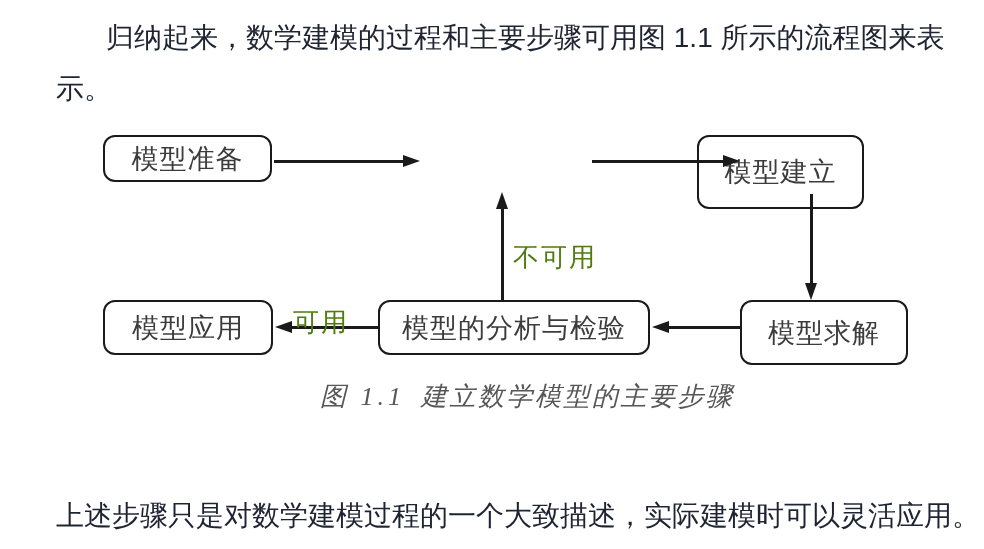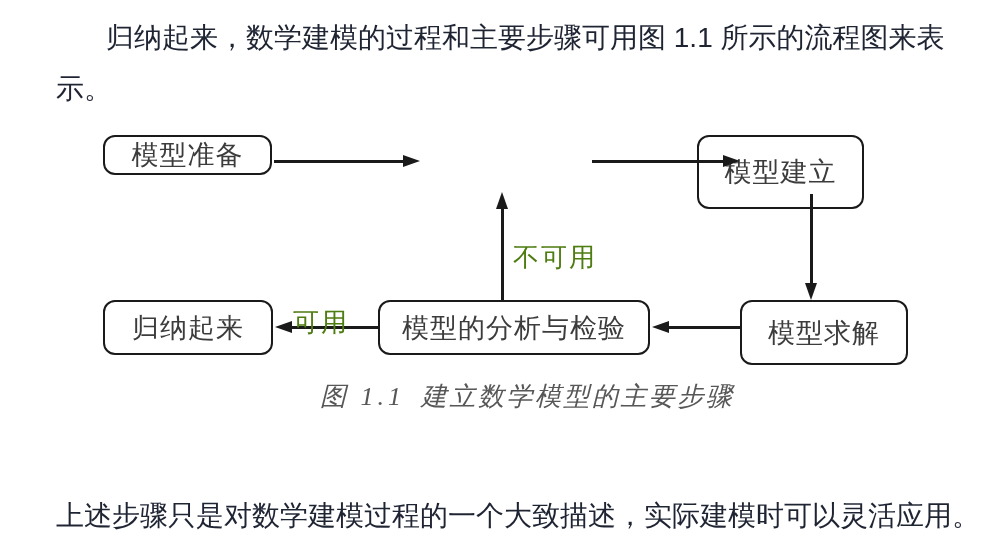--- a/index.html
+++ b/index.html
@@ -95,25 +95,25 @@
   }
 </style>
 </head>
 <body>
 
 <div id="page">
 
   <div class="para-line" style="left:106px; top:22px;">归纳起来，数学建模的过程和主要步骤可用图 1.1 所示的流程图来表</div>
   <div class="para-line" style="left:56px; top:73px;">示。</div>
 
-  <div class="flow-box" style="left:103px; top:135px; width:169px; height:40px;">模型准备</div>
+  <div class="flow-box" style="left:103px; top:135px; width:169px; height:47px;">模型准备</div>
   <div class="flow-box" style="left:697px; top:135px; width:167px; height:74px;">模型建立</div>
   <div class="flow-box" style="left:740px; top:300px; width:168px; height:65px;">模型求解</div>
   <div class="flow-box" style="left:378px; top:300px; width:272px; height:55px;">模型的分析与检验</div>
-  <div class="flow-box" style="left:103px; top:300px; width:170px; height:55px;">归纳起来</div>
+  <div class="flow-box" style="left:103px; top:300px; width:170px; height:55px;">模型应用</div>
 
   <div class="edge-line" style="left:274px; top:160px; width:132px; height:2.5px;"></div>
   <div class="head head-right" style="left:403px; top:155px;"></div>
 
   <div class="edge-line" style="left:592px; top:160px; width:132px; height:2.5px;"></div>
   <div class="head head-right" style="left:723px; top:155px;"></div>
 
   <div class="edge-line" style="left:810px; top:194px; width:2.5px; height:90px;"></div>
   <div class="head head-down" style="left:805px; top:283px;"></div>
 

